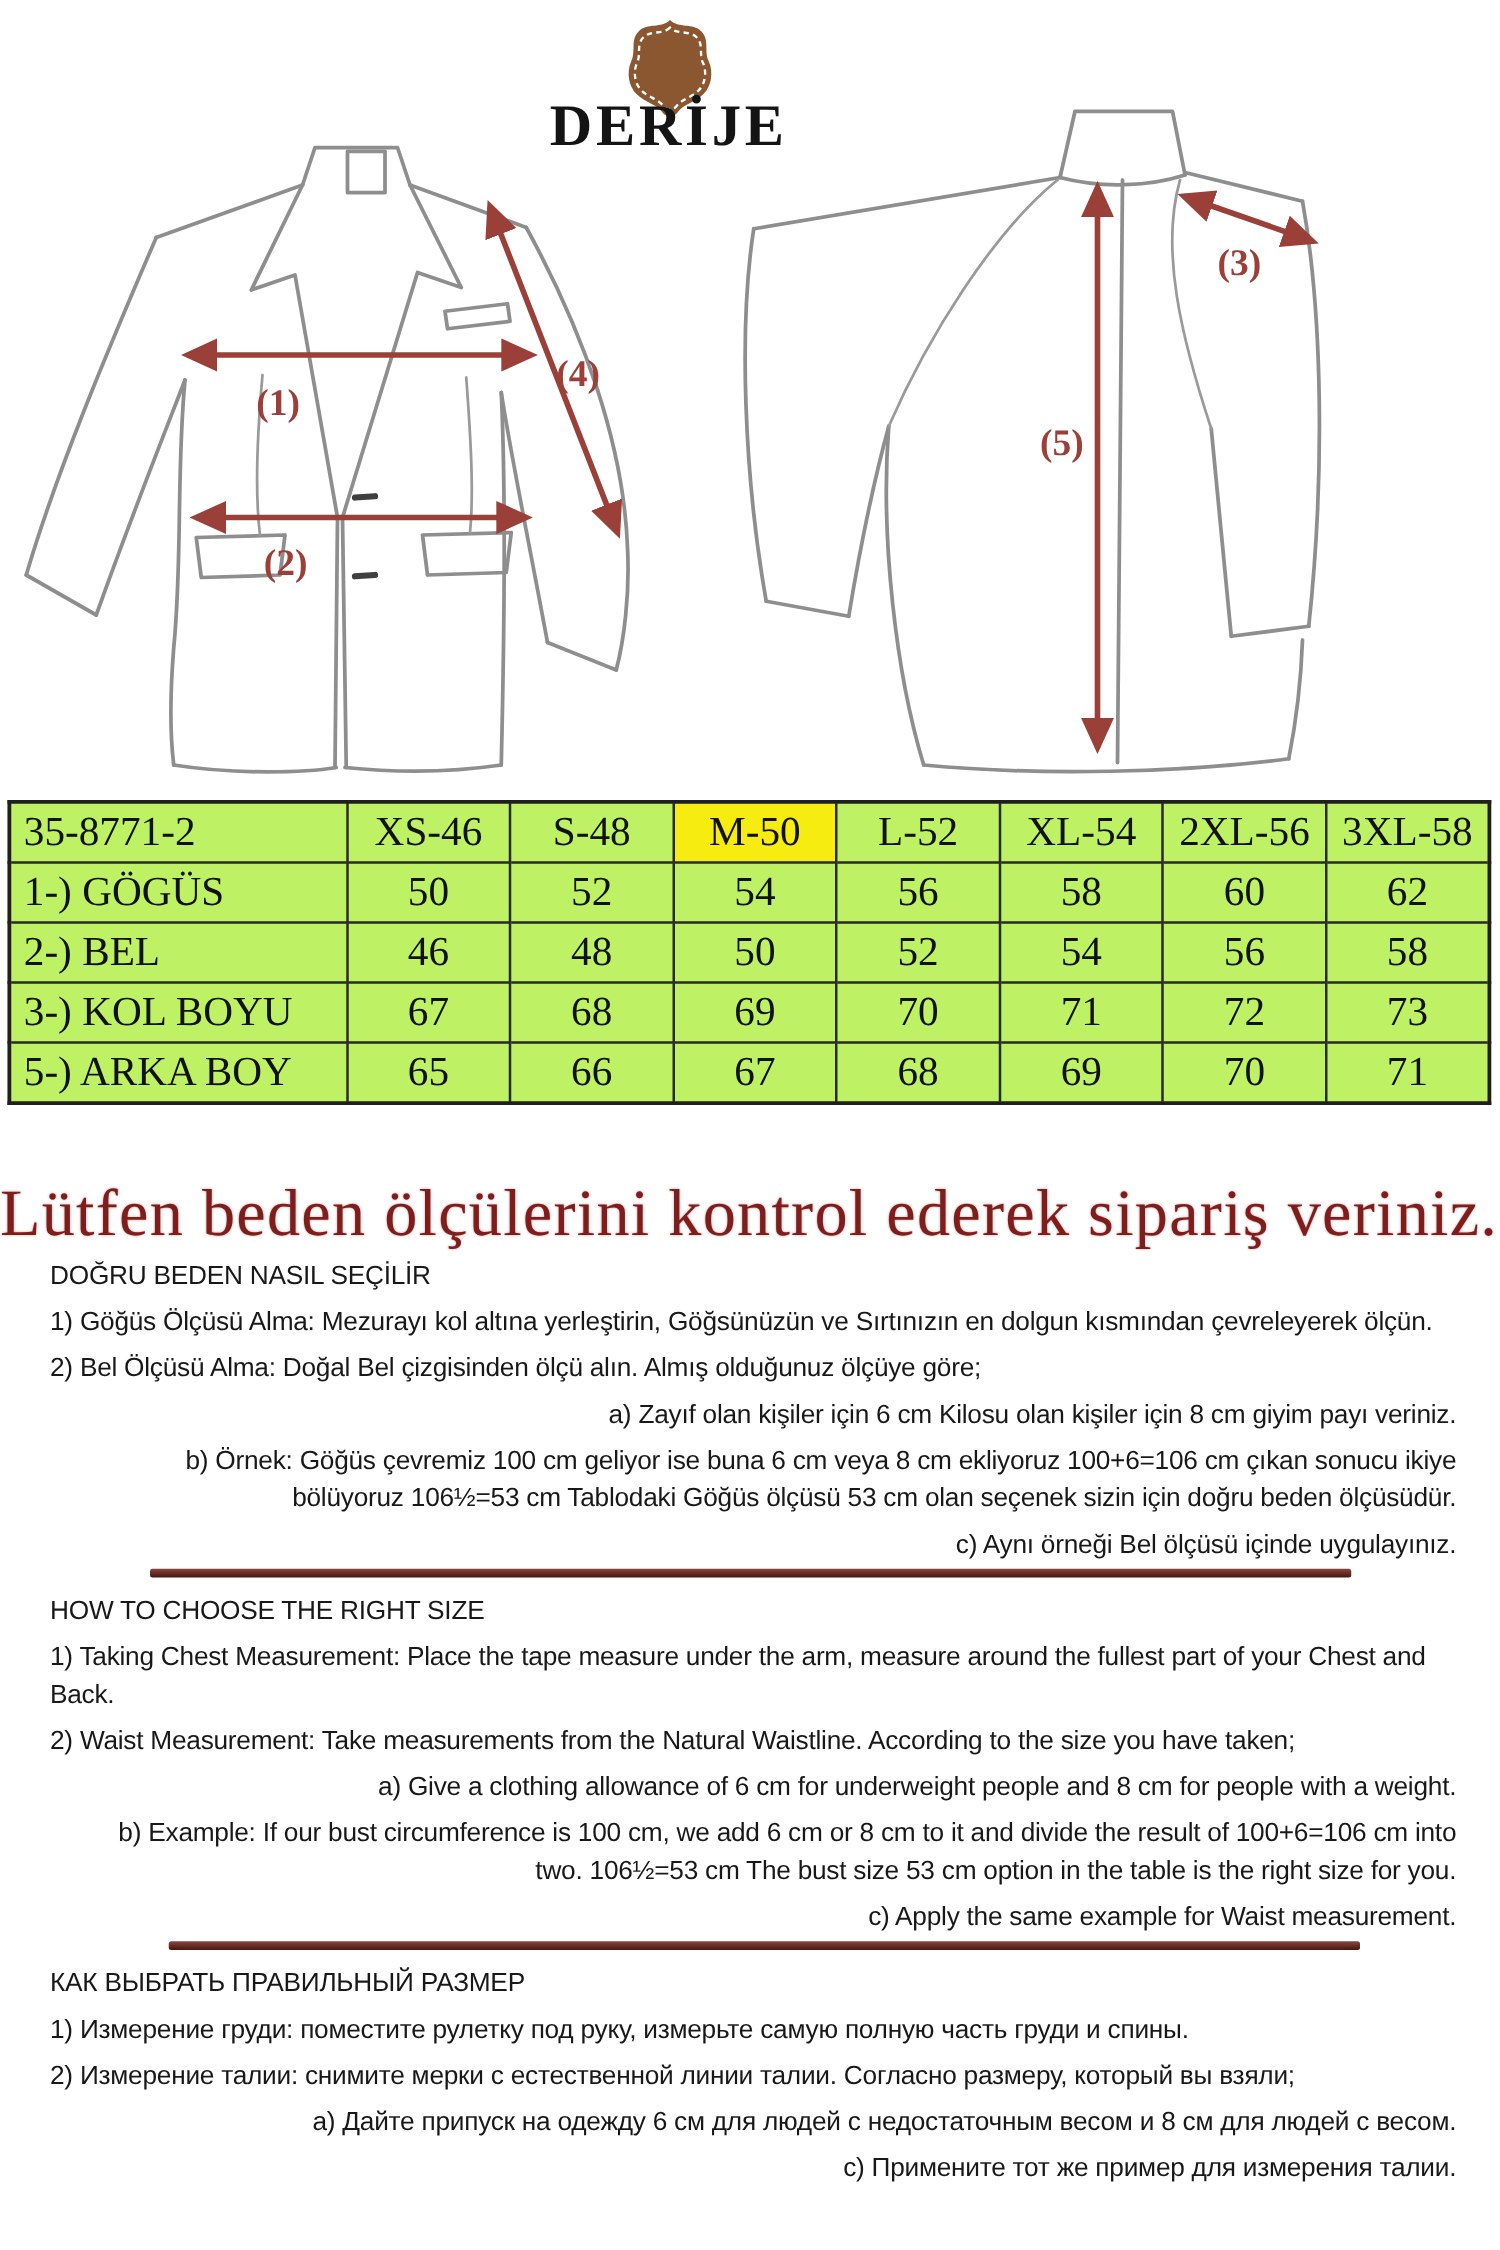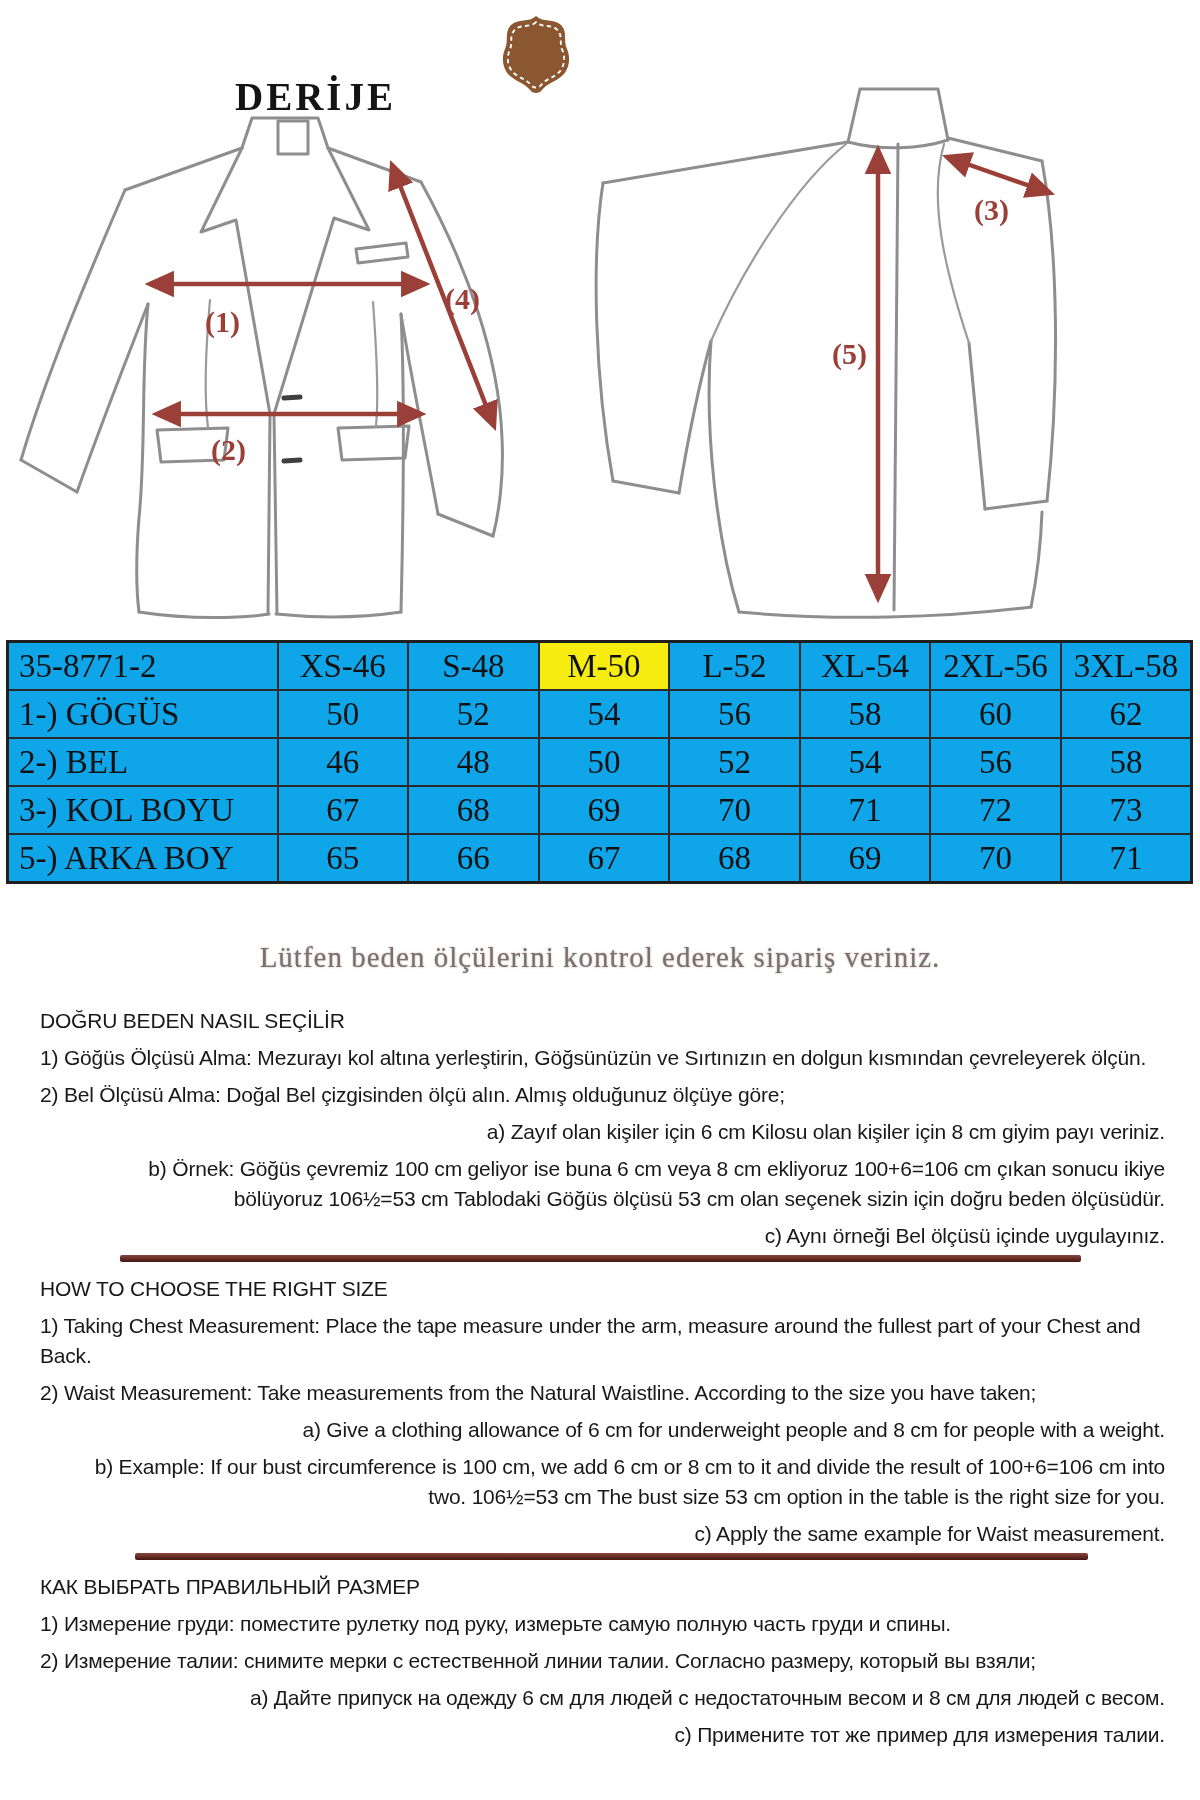--- a/index.html
+++ b/index.html
@@ -4,49 +4,49 @@
 <style>
   html,body{margin:0;padding:0;}
   body{
     width:1200px;height:1800px;position:relative;background:#ffffff;
     font-family:"Liberation Sans",sans-serif;color:#1c1c1c;overflow:hidden;
   }
   .abs{position:absolute;}
   
   .hide-icon{left:496px;top:13px;}
   .brand{
-    left:235px;top:74px;width:600px;text-align:left;
-    font-family:"Liberation Serif",serif;font-weight:700;font-size:39px;
+    left:235px;top:74px;width:600px;text-align:center;
+    font-family:"Liberation Serif",serif;font-weight:700;font-size:47px;
     letter-spacing:3px;color:#141414;
   }
   
   .front-svg{left:5px;top:108px;}
   .back-svg{left:590px;top:80px;}
   .outline{stroke:#8e8e8e;stroke-width:3;fill:none;stroke-linecap:round;stroke-linejoin:round;}
   .outline-thin{stroke:#9a9a9a;stroke-width:2.2;fill:none;stroke-linecap:round;}
   .btn{stroke:#3f3f3f;stroke-width:5;stroke-linecap:round;}
   .meas{stroke:#9a4038;stroke-width:4.5;fill:none;}
   .mlabel{fill:#9a4038;font-family:"Liberation Serif",serif;font-weight:700;font-size:30px;}
   
   .size-table{
     left:6px;top:640px;width:1187px;border-collapse:collapse;table-layout:fixed;
-    background:#0ea5e9;border:3px solid #1f1f1f;
+    background:#bef264;border:3px solid #1f1f1f;
   }
   .size-table th,.size-table td{
     border:2px solid #2a2a2a;height:46px;text-align:center;vertical-align:middle;
     font-family:"Liberation Serif",serif;font-weight:400;font-size:33px;color:#111;
     padding:0;overflow:hidden;white-space:nowrap;
   }
   .size-table .lbl{text-align:left;padding-left:10px;}
   .size-table .hl{background:#f6ec0f;}
   
   .notice{
-    left:0;top:940px;width:1200px;text-align:center;
-    font-family:"Liberation Serif",serif;font-size:29px;line-height:1.2;
-    color:#737373;letter-spacing:1px;text-shadow:0 0 2px rgba(141,62,53,.55);
+    left:0;top:940px;width:1200px;text-align:left;
+    font-family:"Liberation Serif",serif;font-size:53px;line-height:1.2;
+    color:#7f1d1d;letter-spacing:1px;text-shadow:0 0 2px rgba(141,62,53,.55);
   }
   
   .copy{left:40px;top:1006px;width:1125px;font-size:21px;line-height:30px;letter-spacing:-0.2px;color:#181818;}
   .copy p{margin:0 0 7px 0;}
   .copy p.sub{text-indent:22px;text-align:right;}
   .copy p.last{margin-bottom:4px;}
   .rule{height:7px;border-radius:2px;background:linear-gradient(#8a463d,#43160f);margin:2px 84px 12px 80px;}
   .rule.r2{margin-left:95px;margin-right:77px;}
 </style>
 </head>

